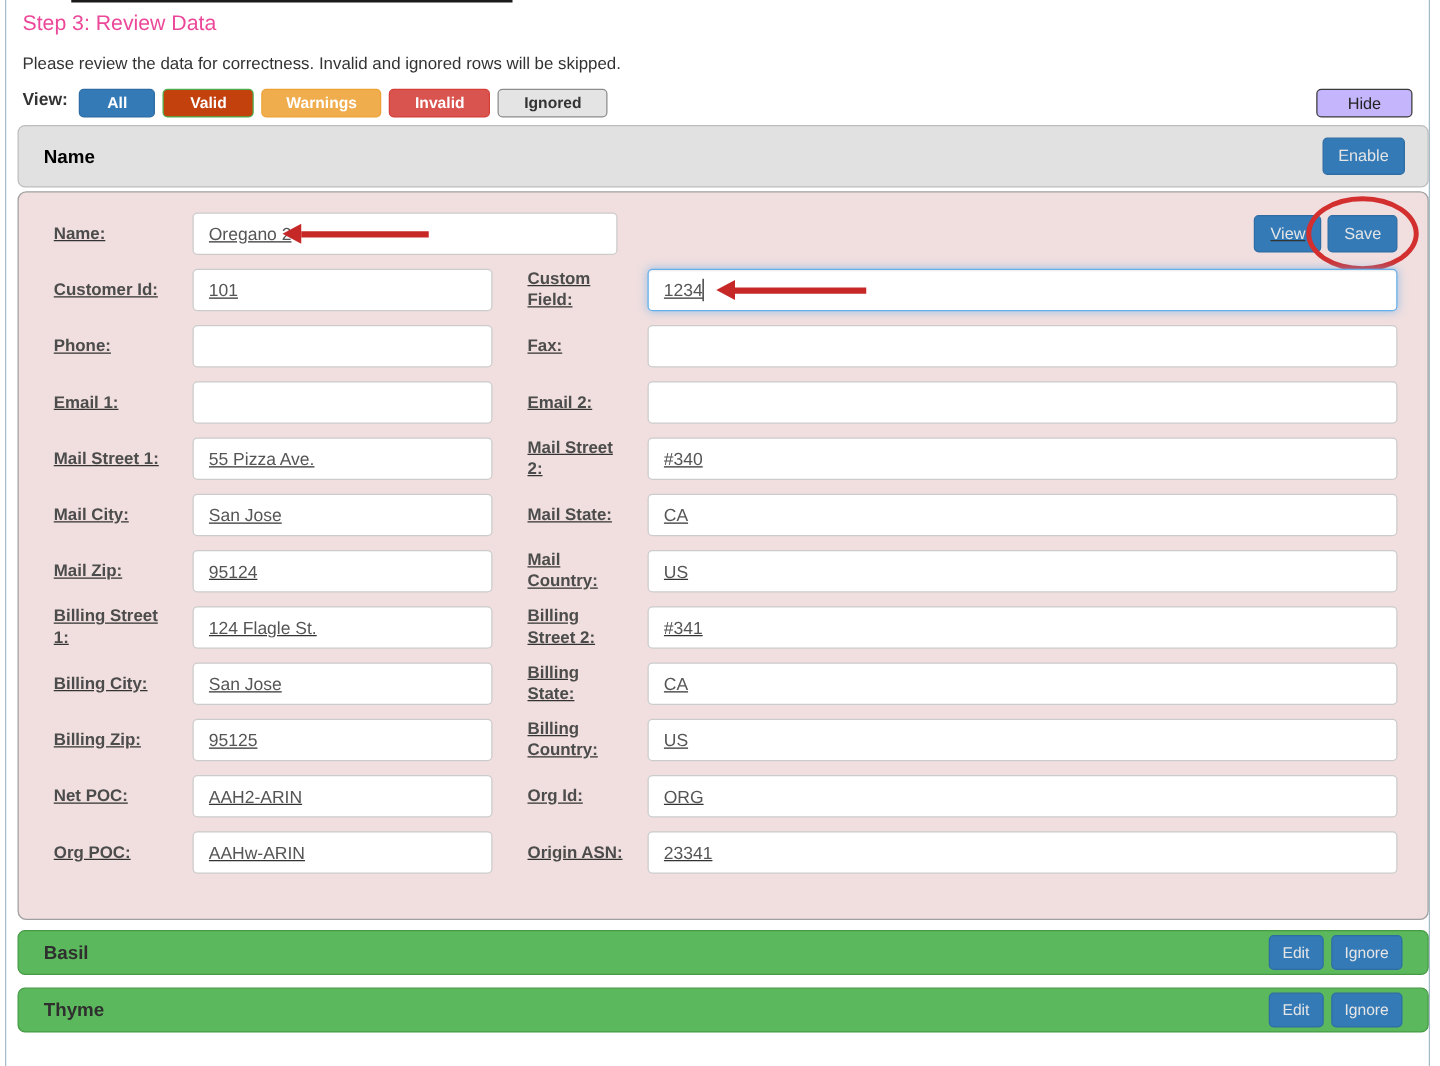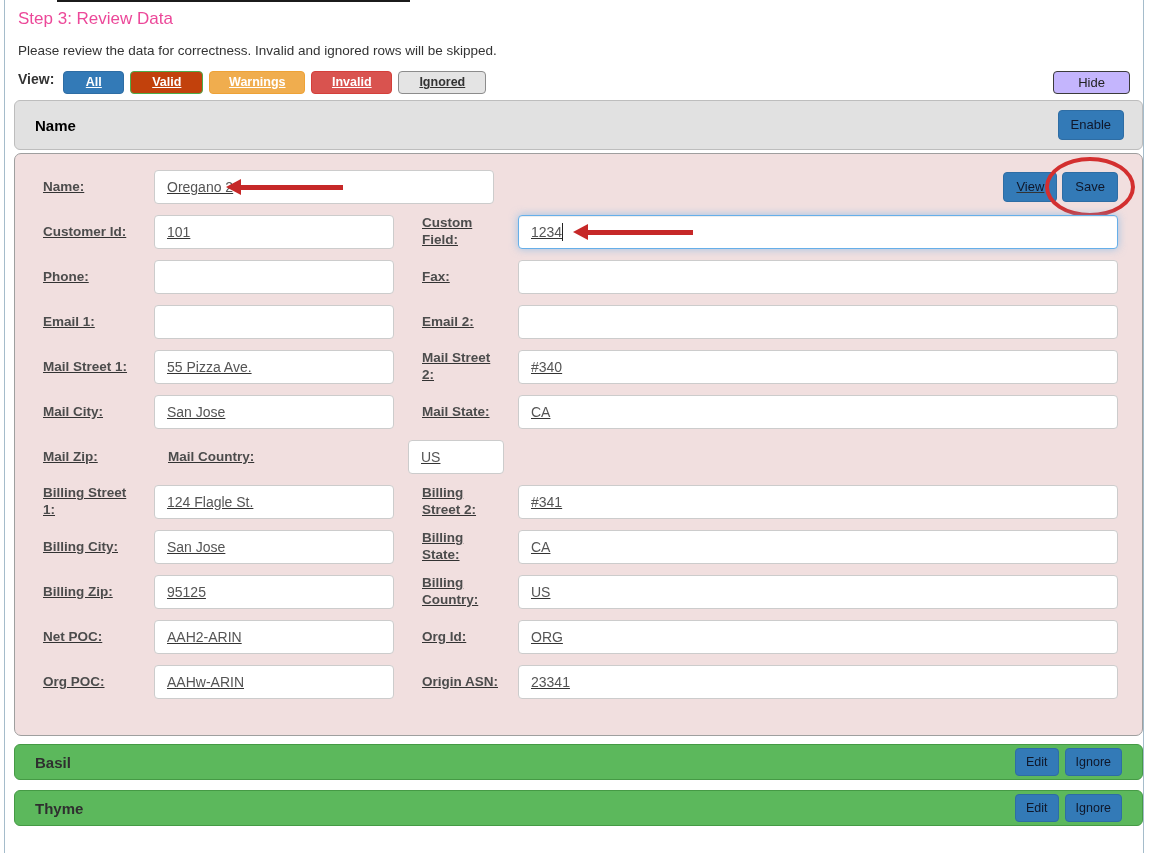--- a/index.html
+++ b/index.html
@@ -21,21 +21,20 @@
   .page-subtitle { font-size: 13.5px; color: #333; padding: 14px 0 0 4px; }
 
   
   .view-bar { display: flex; align-items: flex-start; margin: 13px 0 6px 4px; }
   .view-label { font-size: 14px; font-weight: 700; margin-right: 9px; }
   .filter-btn {
     height: 23px; border-radius: 4px; font-size: 12.5px; font-weight: 700;
     color: #fff; text-align: center; line-height: 21px; margin-right: 6px;
     border: 1px solid transparent; cursor: pointer; padding: 0;
     font-family: inherit;
-    text-decoration: underline;
   }
   .f-all      { width: 61px;  background: #337ab7; border-color: #2e6da4; }
   .f-valid    { width: 73px;  background: #c2410c; border-color: #4cae4c; }
   .f-warnings { width: 96px;  background: #f0ad4e; border-color: #eea236; }
   .f-invalid  { width: 81px;  background: #d9534f; border-color: #d43f3a; }
   .f-ignored  { width: 88px;  background: #e4e4e4; border-color: #8c8c8c; color: #333; }
   .hide-btn {
     margin-left: auto; margin-right: 13px;
     width: 77px; height: 23px; background: #c4b5fd; color: #222;
     border: 1px solid #3b3b3b; border-radius: 4px; font-size: 13px; line-height: 21px;
@@ -44,21 +43,21 @@
 
   
   .section-header {
     height: 50px; background: #e1e1e1; border: 1px solid #bdbdbd; border-radius: 6px;
     display: flex; align-items: center; justify-content: space-between;
     padding: 0 18px 0 20px; margin-bottom: 3px;
   }
   .section-header .title { font-size: 15px; font-weight: 700; color: #000000; }
 
   .btn-blue {
-    background: #337ab7; border: 1px solid #2e6da4; color: #0f172a;
+    background: #337ab7; border: 1px solid #2e6da4; color: #e5e5e5;
     border-radius: 4px; font-size: 13px; font-weight: 400; cursor: pointer;
     padding: 6px 12px; font-family: inherit; line-height: 1.3;
   }
 
   
   .record-panel {
     position: relative;
     background: #f1dfdf; border: 1px solid #9f9f9f; border-radius: 7px;
     padding: 16px 24px 36px 14px; margin-bottom: 8px; text-decoration: underline;
   }
@@ -213,20 +212,23 @@
           <input class="f-input" type="text" value="San Jose" style="">
         </span>
       <span class="f-label">Mail State:</span>
       <span class="input-wrap">
           <input class="f-input" type="text" value="CA" style="">
         </span>
     </div>
 
     <div class="form-row">
       <span class="f-label">Mail Zip:</span>
+      <span class="input-wrap">
+          <input class="f-input" type="text" value="95124" style="">
+        </span>
       <span class="f-label">Mail Country:</span>
       <span class="input-wrap">
           <input class="f-input" type="text" value="US" style="">
         </span>
     </div>
 
     <div class="form-row">
       <span class="f-label wrap-label-1">Billing Street 1:</span>
       <span class="input-wrap">
           <input class="f-input" type="text" value="124 Flagle St." style="">

